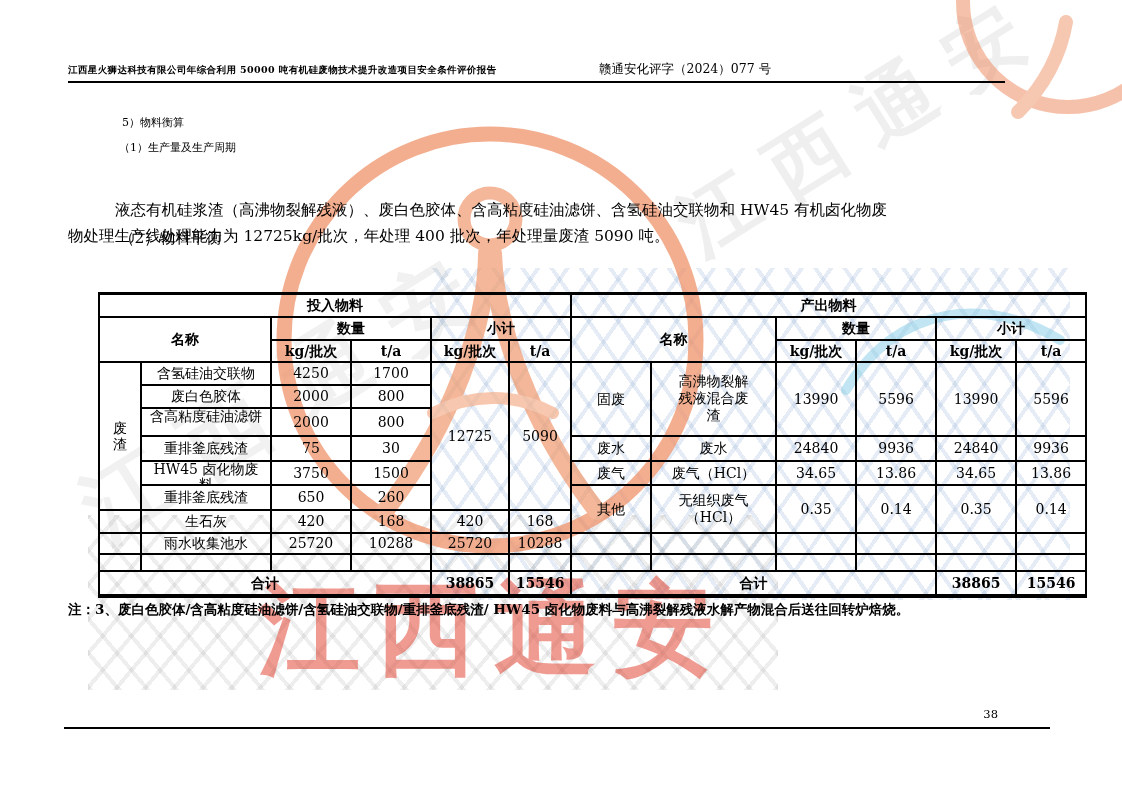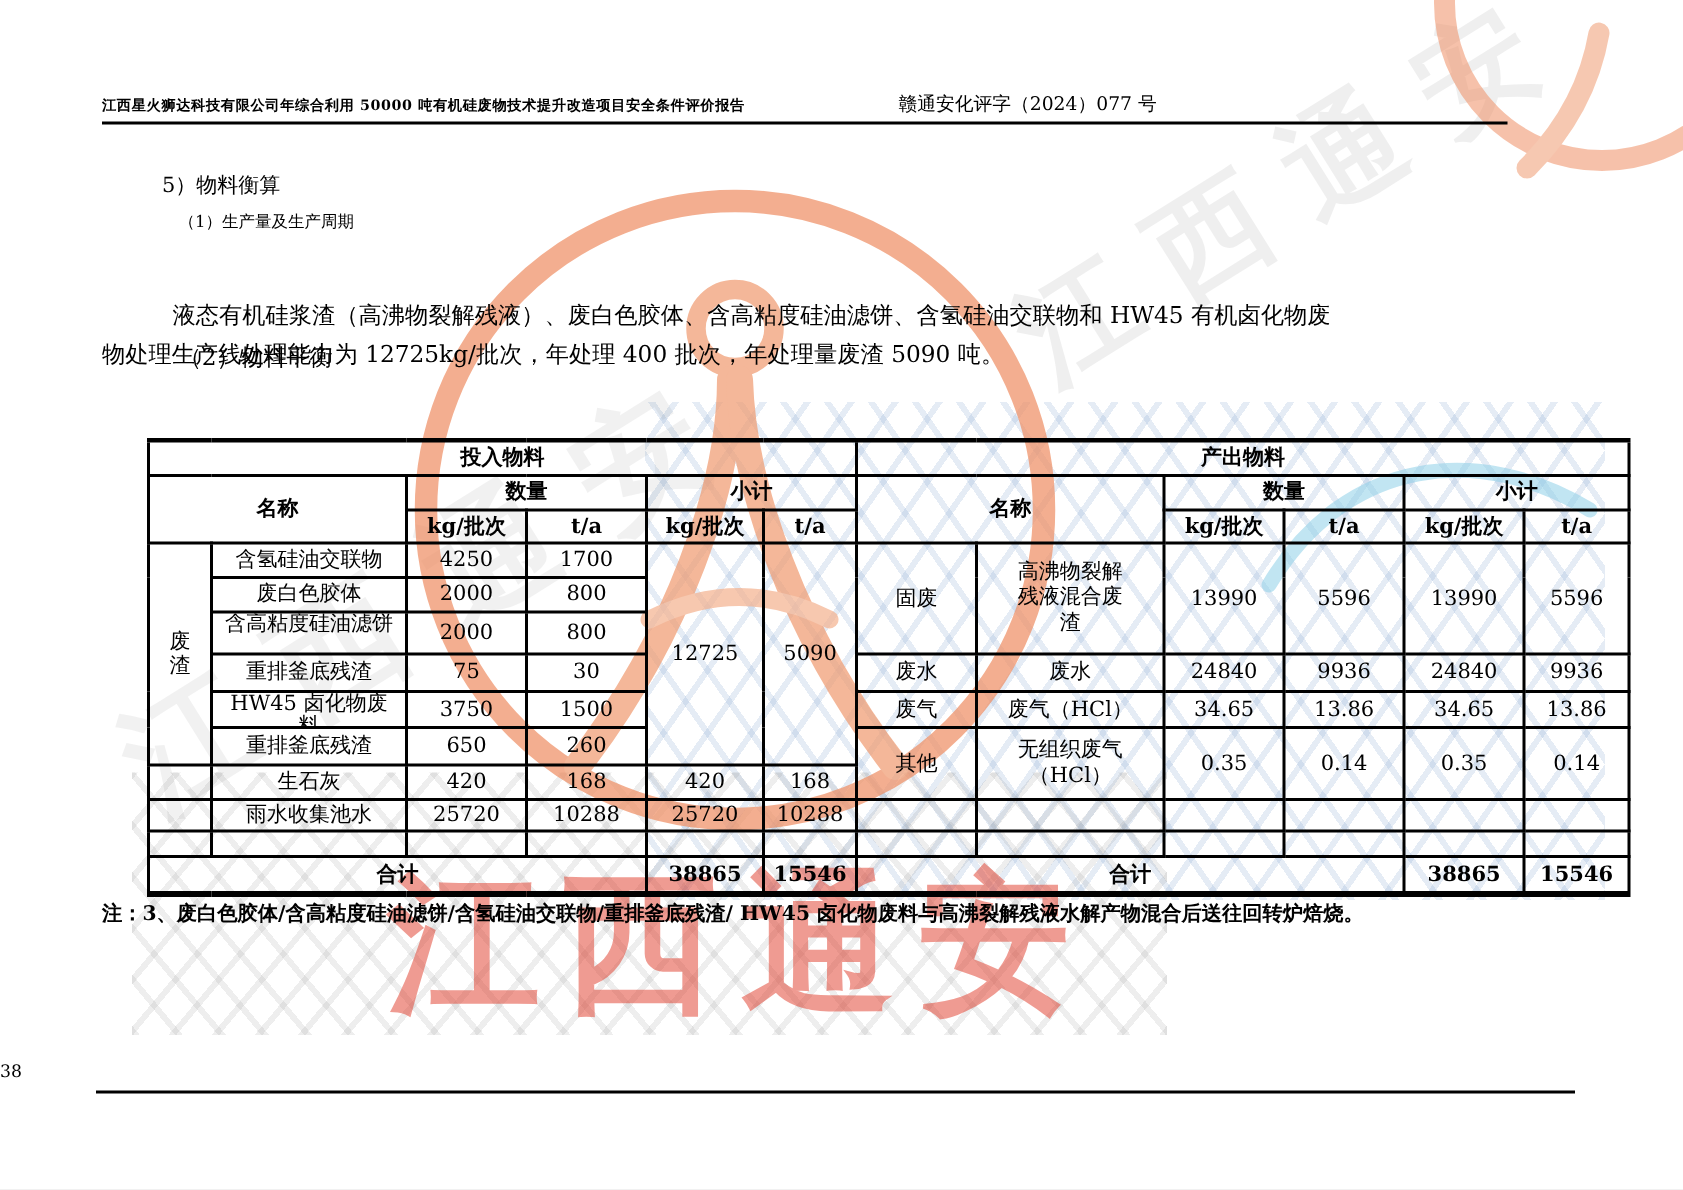--- a/index.html
+++ b/index.html
@@ -29,25 +29,25 @@
   .wm-gray2 { position:absolute; left:55px; top:335px; transform:rotate(-32deg);
     font-size:86px; font-weight:bold; letter-spacing:32px; white-space:nowrap;
     color:rgba(120,120,120,0.10); }
   .wm-red { position:absolute; left:258px; top:562px; font-size:102px; font-weight:bold;
     letter-spacing:16px; white-space:nowrap; opacity:0.5; }
 
   
   .hdr-left  { position:absolute; left:68px;  top:64px; font-size:9.5px; font-weight:bold; letter-spacing:0.4px; }
   .hdr-right { position:absolute; left:567px; top:61px; font-size:12.5px; font-weight:normal;margin-left:32px; }
   .hdr-rule  { position:absolute; left:68px;  top:81px; width:937px; height:2px; background:#000; }
-  .pagenum   { position:absolute; left:0; top:707px; width:998px; text-align:left; font-size:11.5px; }
+  .pagenum   { position:absolute; left:0; top:707px; width:998px; text-align:right; font-size:11.5px; }
   .ftr-rule  { position:absolute; left:64px; top:727px; width:986px; height:2px; background:#000; }
 
   
-  .h5   { position:absolute; left:108px; top:115px; font-size:14px; }
+  .h5   { position:absolute; left:122px; top:115px; font-size:11px; }
   .h51  { position:absolute; left:119px; top:140px; font-size:11px; }
   .para { position:absolute; left:68px;  top:166px; width:992px; font-size:15.5px; line-height:26px;margin-top:31px; }
   .para .l1 { padding-left:47px; }
   .h52  { position:absolute; left:119px; top:228px; font-size:15.5px; }
   .tbl-title { position:absolute; left:68px; top:259px; width:987px; text-align:center; font-size:14.5px; }
   .tbl-title .no { margin-right:14px; }
 
   
   table.balance {
     position:absolute; left:68px; top:292px; width:987px;

